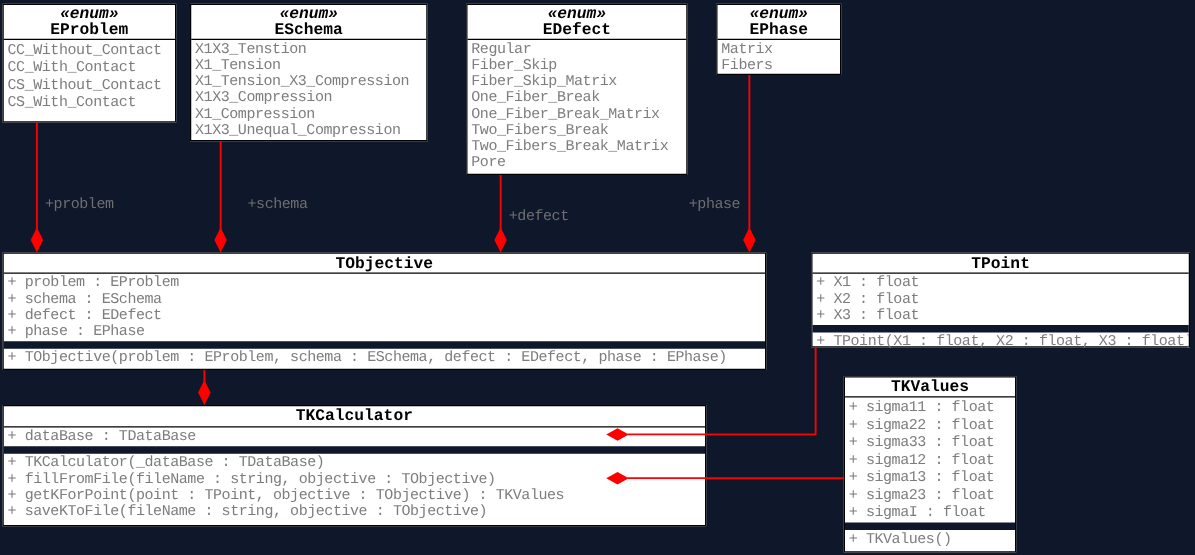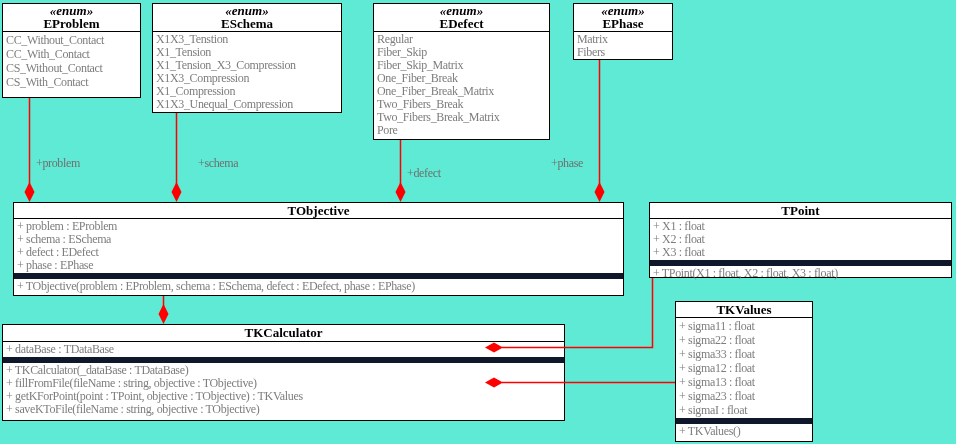--- a/index.html
+++ b/index.html
@@ -1,20 +1,20 @@
 <!DOCTYPE html>
 <html><head>
 <meta charset="utf-8">
 <style>
   html,body{margin:0;padding:0;background:#ffffff;}
   #stage{
     position:relative;
     width:956px;height:444px;
-    background:#5eead4;
-    font-family:Liberation Serif, serif;
+    background:#0f172a;
+    font-family:Liberation Mono, monospace;
     overflow:hidden;
   }
   .uml-box{
     position:absolute;
     background:#ffffff;
     border:1px solid #000000;
     box-sizing:border-box;
     display:flex;
     flex-direction:column;
   }
@@ -48,21 +48,21 @@
     color:#7d7d7d;
     white-space:nowrap;
     overflow:hidden;
   }
   .rows14 .row{line-height:14px;}
   
   #box-eproblem    {left:2px;  top:3px;   width:139px;height:95px;}
   #box-eschema     {left:152px;top:3px;   width:190px;height:110px;}
   #box-edefect     {left:373px;top:3px;   width:177px;height:137px;}
   #box-ephase      {left:573px;top:3px;   width:100px;height:57px;}
-  #box-tobjective  {left:2px;  top:202px; width:611px;height:94px;margin-left:11px;}
+  #box-tobjective  {left:2px;  top:202px; width:611px;height:94px;}
   #box-tpoint      {left:649px;top:202px; width:303px;height:76px;}
   #box-tkcalculator{left:2px;  top:324px; width:563px;height:97px;}
   #box-tkvalues    {left:675px;top:301px; width:138px;height:141px;}
   #box-tkcalculator .uml-head{padding:1px 0 2px 0;}
   
   #connector-layer{
     position:absolute;left:0;top:0;width:956px;height:444px;
     pointer-events:none;
   }
   #connector-layer line, #connector-layer polyline{

